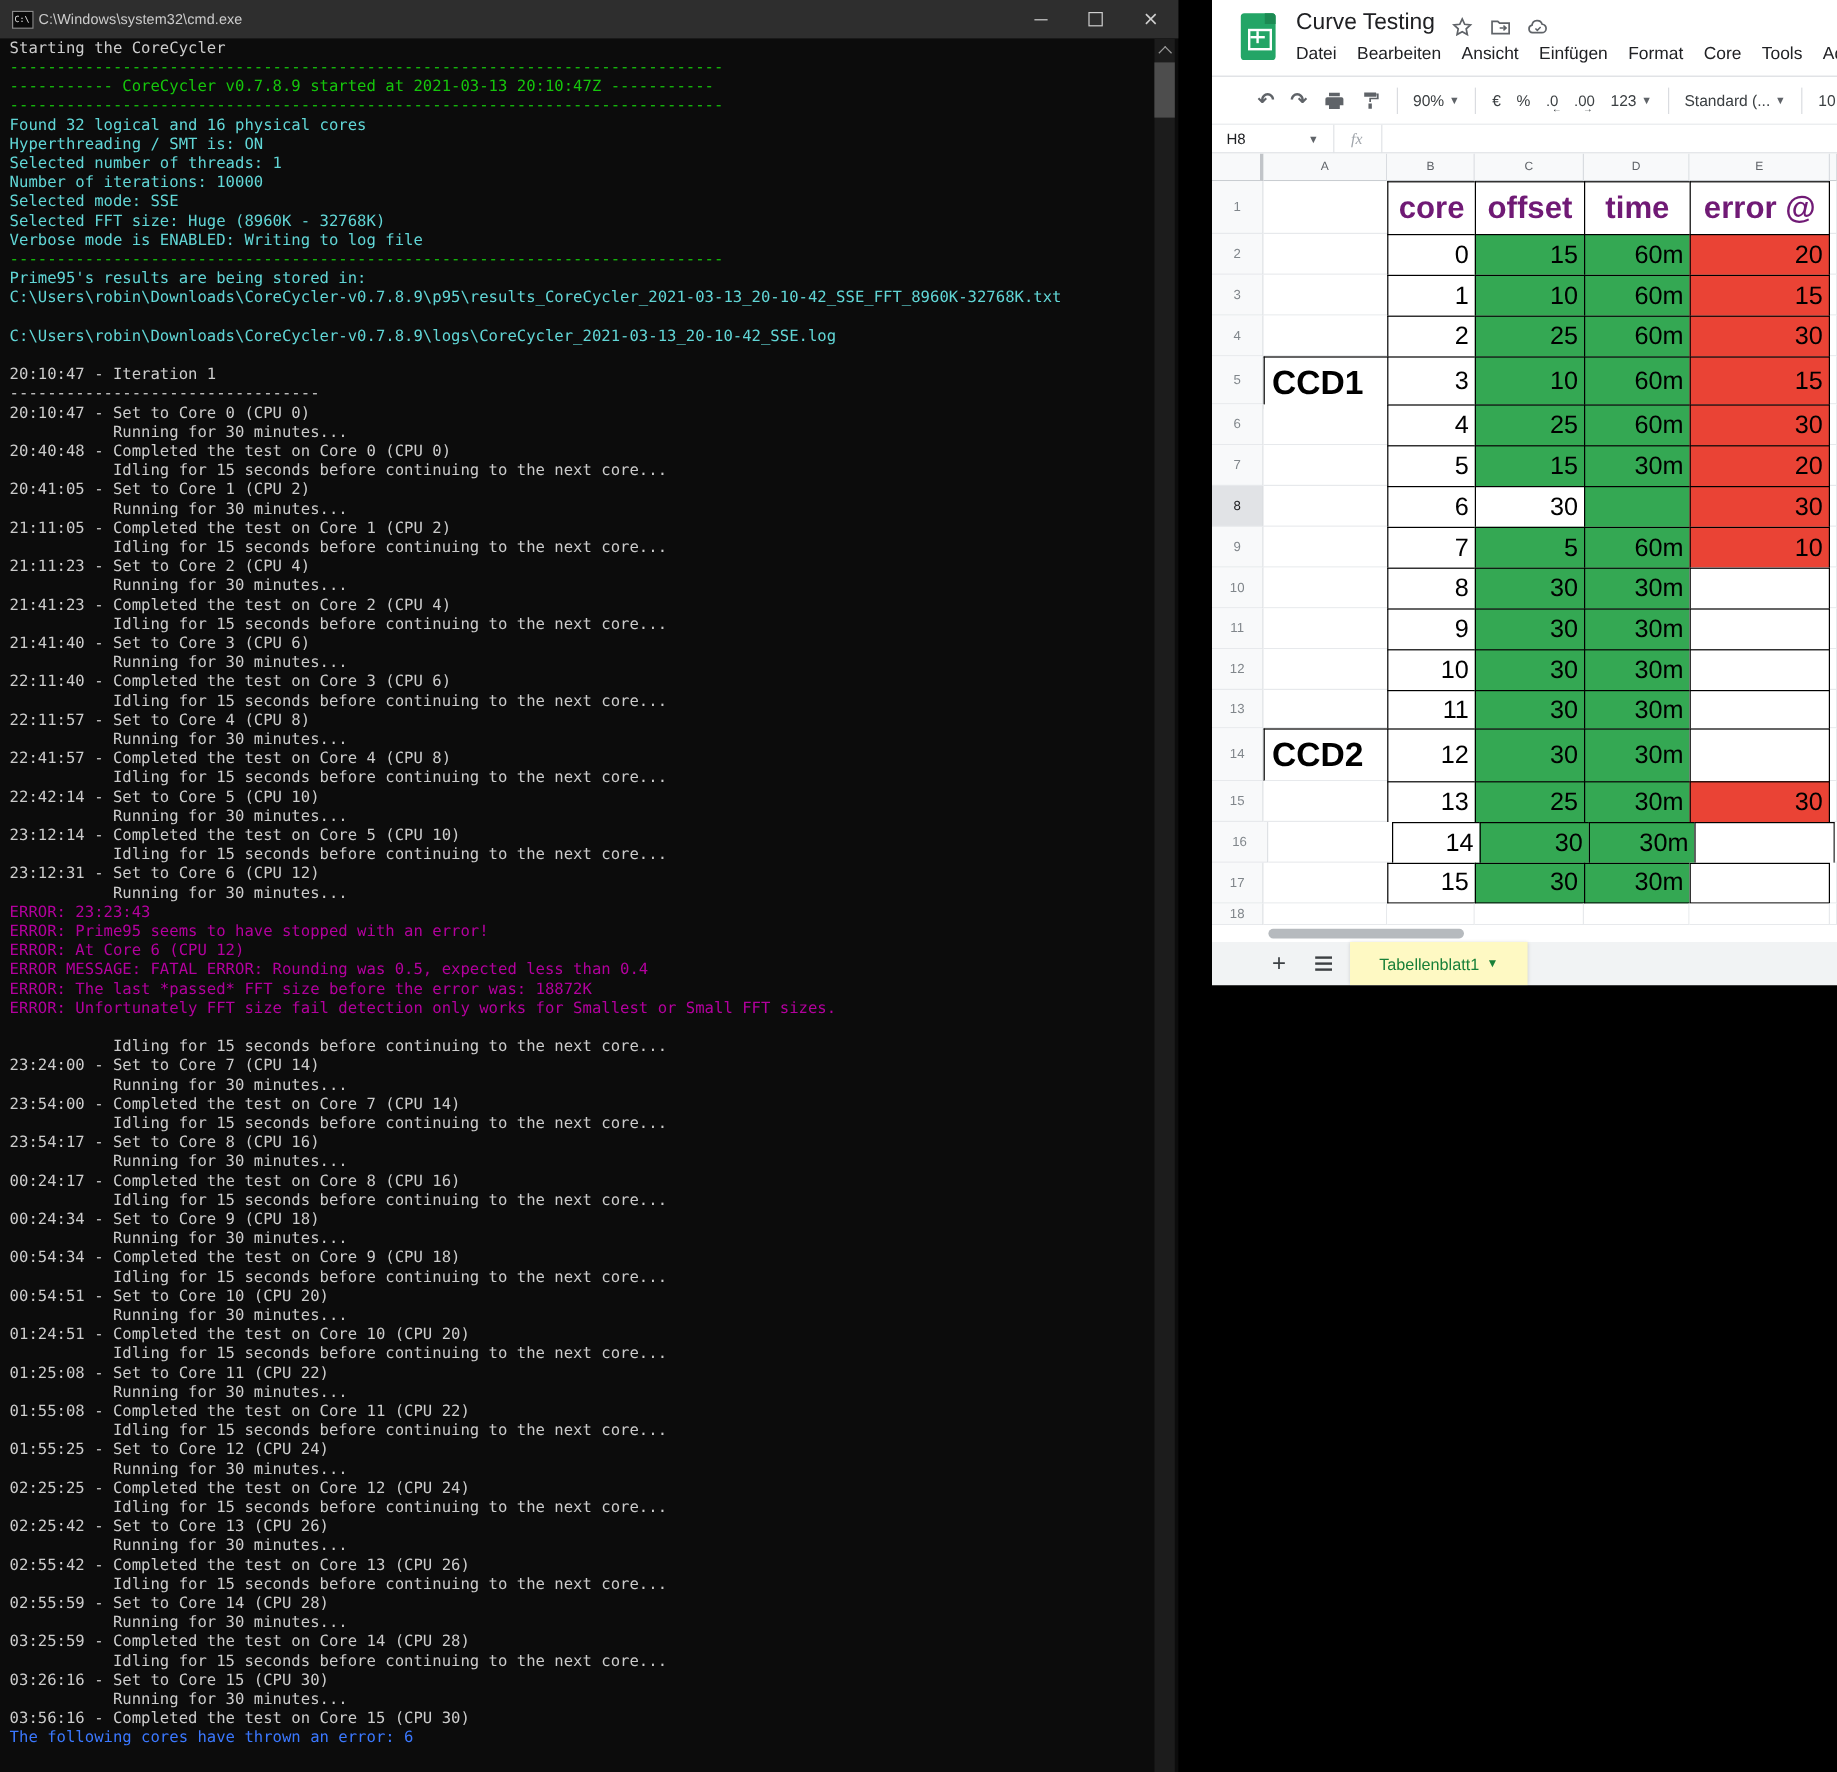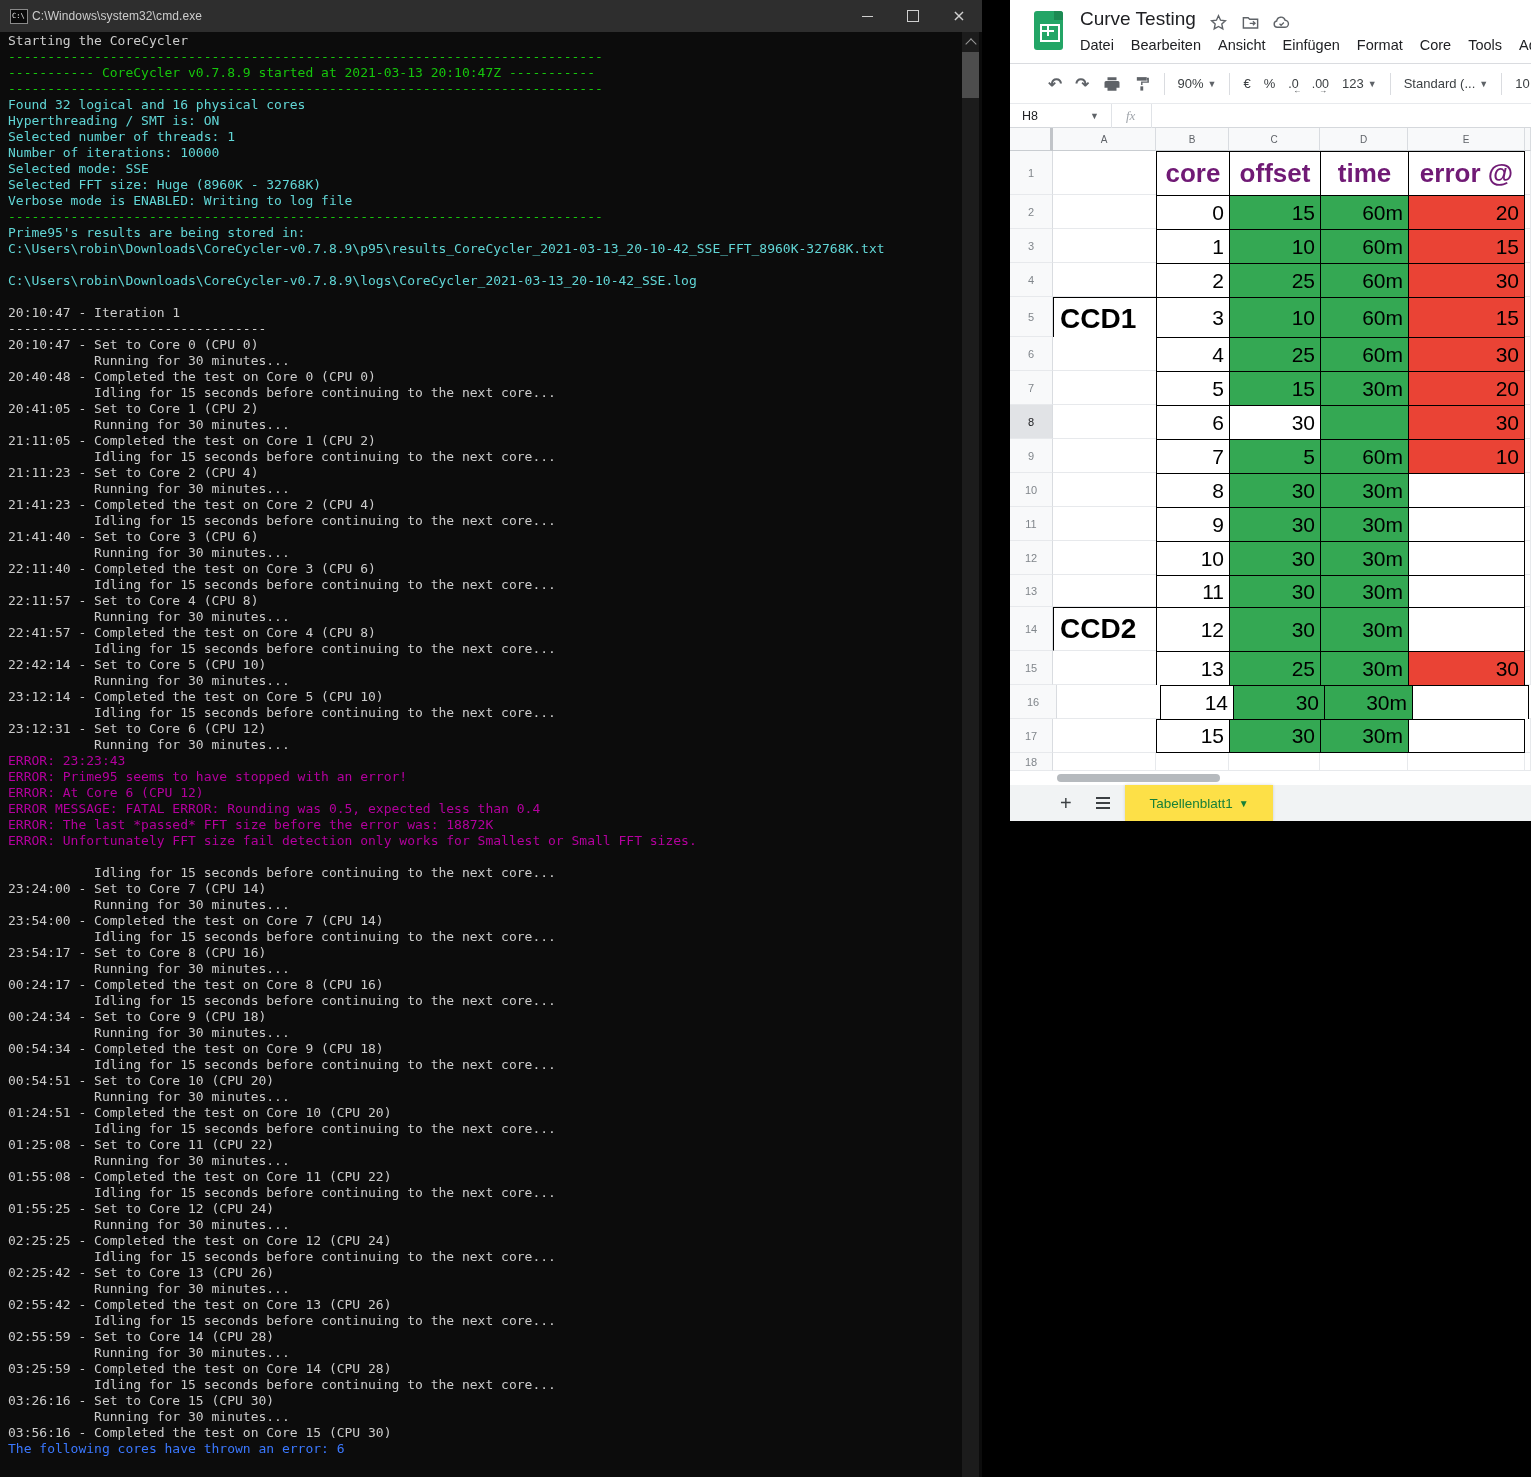--- a/index.html
+++ b/index.html
@@ -78,21 +78,21 @@
   .v{font-size:21px;color:#000;justify-content:flex-end;padding-right:5px;}
   .hd{font-size:26px;font-weight:700;color:#701a75;justify-content:center;}
   .ccd{font-size:28px;font-weight:700;color:#000;padding-left:6px;}
 
   #hscroll{position:absolute;left:0;top:771px;width:521px;height:14px;background:#fff;}
   #hscroll-thumb{position:absolute;left:47px;top:3px;width:163px;height:8px;border-radius:4px;background:#b6babe;}
   #tabbar{position:absolute;left:0;top:785px;width:521px;height:36px;background:#f1f3f4;display:flex;align-items:center;}
   #add-sheet{margin-left:50px;font-size:20px;color:#3c4043;line-height:20px;}
   #all-sheets{margin-left:24px;width:14px;height:2px;background:#3c4043;
               box-shadow:0 5px 0 #3c4043,0 10px 0 #3c4043;margin-top:-10px;}
-  #active-tab{position:absolute;left:115px;top:0;width:148px;height:36px;background:#fde047;
+  #active-tab{position:absolute;left:115px;top:0;width:148px;height:36px;background:#fef9c3;
               display:flex;align-items:center;justify-content:center;box-shadow:0 0 3px rgba(0,0,0,0.15);}
   #active-tab span{color:var(--tab-green);font-size:13.5px;font-weight:500;}
   #active-tab .caret{color:var(--tab-green);margin-left:6px;font-size:10px;}
 </style>
 </head>
 <body>
 
 <div id="terminal">
   <div id="term-titlebar">
     <div id="term-icon">C:\</div>

